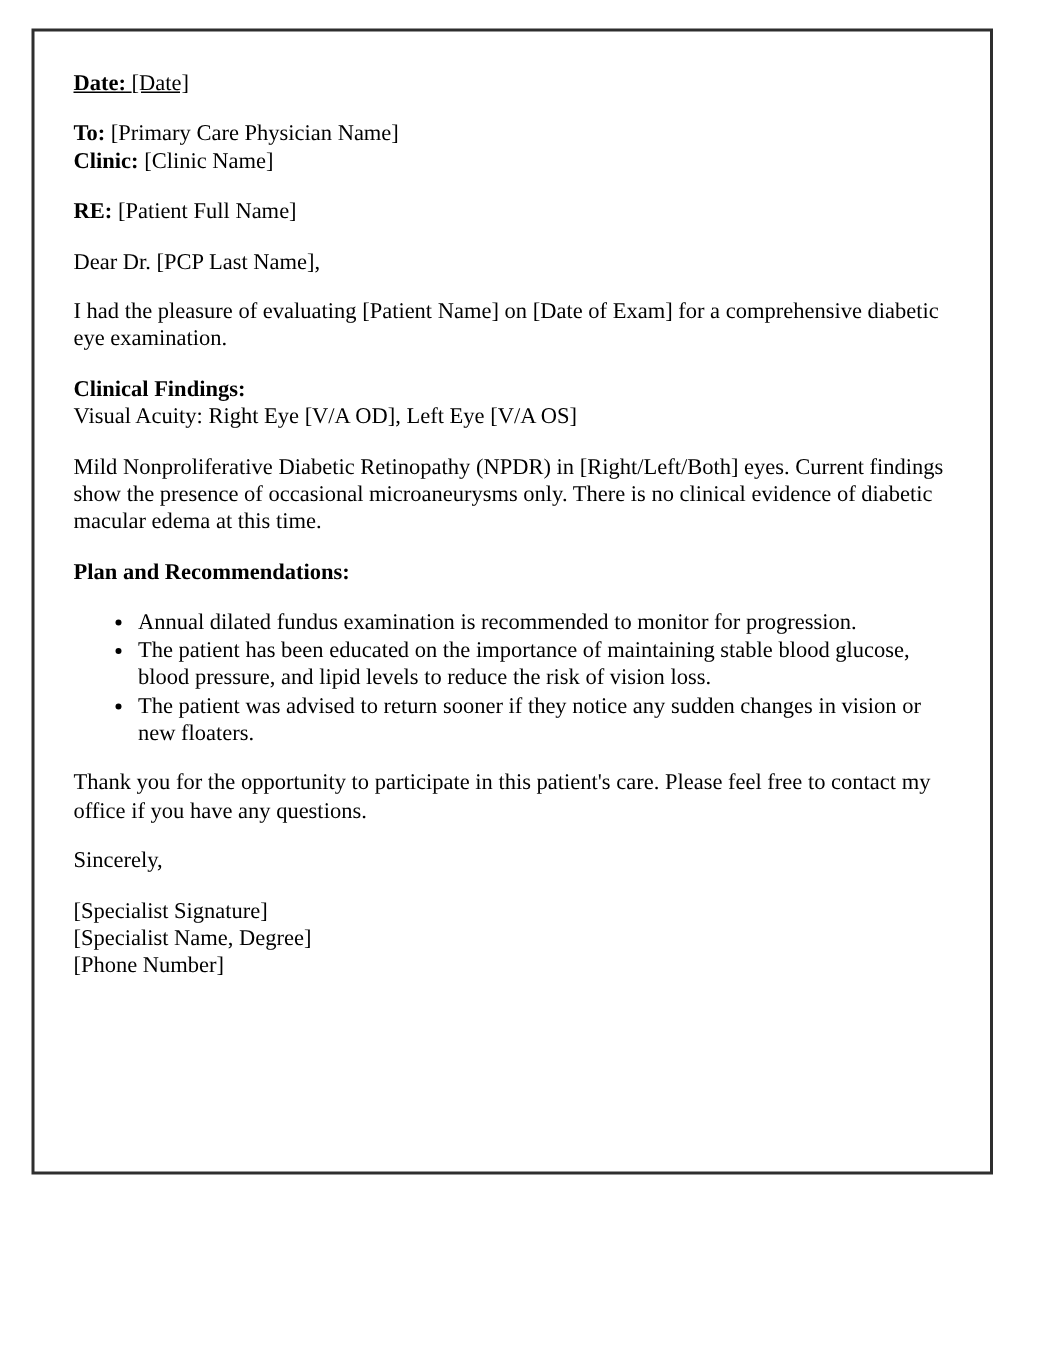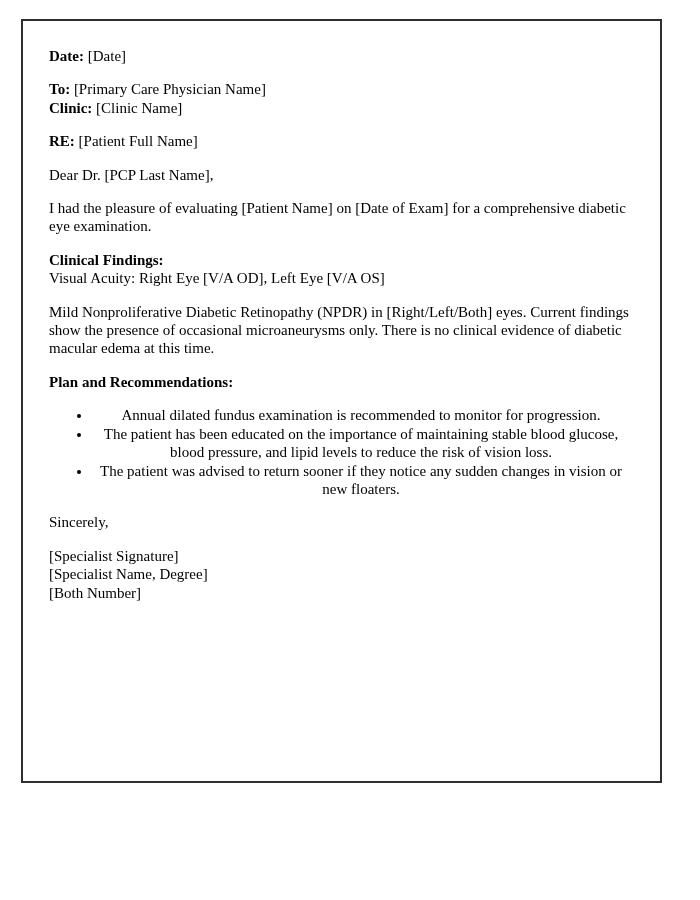--- a/index.html
+++ b/index.html
@@ -27,32 +27,32 @@
     font-family: "Liberation Serif", "DejaVu Serif", serif;
     font-size: 15px;
     line-height: 18.4px;
     color: #000000;
   }
   .block {
     margin: 15px 0;
   }
   .letter > .block:first-child {
     margin-top: 0;
+    text-decoration: underline;
   }
   .b {
     font-weight: bold;
   }
   ul.bullets {
     margin: 15px 0;
     padding-left: 43px;
   }
   ul.bullets li {
     margin: 0;
     padding: 0;
-    text-align: center;
   }
 </style>
 </head>
 <body>
 
 <div class="page">
   <div class="letter">
 
     <div class="block">
       <span class="b">Date:</span> <span>[Date]</span>
@@ -87,23 +87,24 @@
     </div>
 
     <div class="block b">Plan and Recommendations:</div>
 
     <ul class="bullets">
       <li>Annual dilated fundus examination is recommended to monitor for progression.</li>
       <li>The patient has been educated on the importance of maintaining stable blood glucose, blood pressure, and lipid levels to reduce the risk of vision loss.</li>
       <li>The patient was advised to return sooner if they notice any sudden changes in vision or new floaters.</li>
     </ul>
 
+    <div class="block">Thank you for the opportunity to participate in this patient's care. Please feel free to contact my office if you have any questions.</div>
 
     <div class="block">Sincerely,</div>
 
     <div class="block">
       <div>[Specialist Signature]</div>
       <div>[Specialist Name, Degree]</div>
-      <div>[Both Number]</div>
+      <div>[Phone Number]</div>
     </div>
 
   </div>
 </div>
 
 </body></html>

